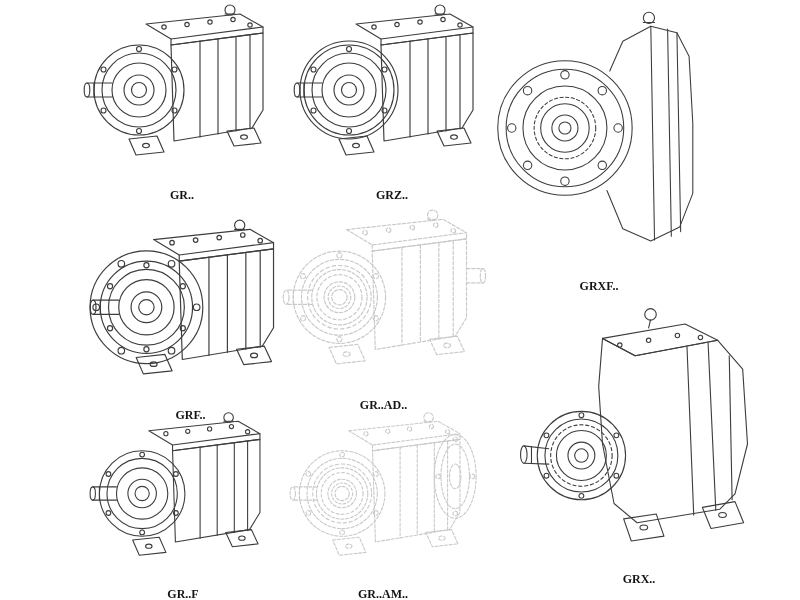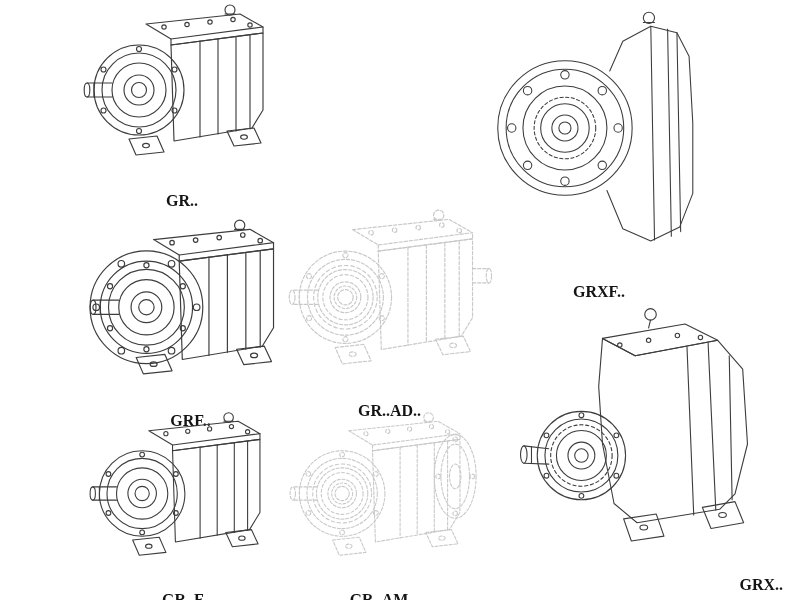--- a/index.html
+++ b/index.html
@@ -14,24 +14,24 @@
   figure.cell {
     position: absolute;
     margin: 0;
     display: flex;
     flex-direction: column;
     align-items: center;
   }
   .cell svg { display: block; width: 100%; height: auto; }
   .cap {
     font-weight: 700;
-    font-size: 16px;
+    font-size: 12px;
     line-height: 18px;
     color: var(--label, #141414);
-    margin-top: 7px;
+    margin-top: 1px;
     white-space: nowrap;
   }
   .draw {
     fill: none;
     stroke: var(--line, #3d3d3d);
     stroke-width: 1.15;
     stroke-linecap: round;
     stroke-linejoin: round;
   }
   svg.ghost .draw {
@@ -145,20 +145,27 @@
     </defs>
   </svg>
 
   <figure class="cell" style="left:82px; top:0px; width:200px;">
     <svg viewBox="0 0 200 185">
       <use href="#gb-side" class="draw"></use>
     </svg>
     <figcaption class="cap">GR..</figcaption>
   </figure>
 
+  <figure class="cell" style="left:292px; top:0px; width:200px;">
+    <svg viewBox="0 0 200 185">
+      <use href="#gb-side" class="draw"></use>
+      <circle class="draw" cx="57" cy="90" r="49"></circle>
+    </svg>
+    <figcaption class="cap">GRZ..</figcaption>
+  </figure>
 
   <figure class="cell" style="left:494px; top:2px; width:210px;gap:20px;">
     <svg viewBox="0 0 225 272">
       <use href="#gb-front" class="draw"></use>
     </svg>
     <figcaption class="cap">GRXF..</figcaption>
   </figure>
 
   <figure class="cell" style="left:88px; top:215px; width:205px;">
     <svg viewBox="0 0 200 185">
@@ -169,21 +176,21 @@
         <circle cx="81.5" cy="47.6" r="3.2"></circle>
         <circle cx="32.5" cy="47.6" r="3.2"></circle>
         <circle cx="8" cy="90" r="3.2"></circle>
         <circle cx="32.5" cy="132.4" r="3.2"></circle>
         <circle cx="81.5" cy="132.4" r="3.2"></circle>
       </g>
     </svg>
     <figcaption class="cap">GRF..</figcaption>
   </figure>
 
-  <figure class="cell" style="left:287px; top:205px; width:205px;">
+  <figure class="cell" style="left:281px; top:205px; width:205px;">
     <svg viewBox="0 0 200 185" class="ghost">
       <use href="#gb-side" class="draw"></use>
       <g class="draw">
         <circle cx="57" cy="90" r="31" stroke-dasharray="3.5 2.8"></circle>
         <circle cx="57" cy="90" r="22" stroke-dasharray="3 2.4"></circle>
         <circle cx="57" cy="90" r="11" stroke-dasharray="2.5 2"></circle>
       </g>
       <g class="draw">
         <path d="M181,62 h16"></path>
         <path d="M181,76 h16"></path>
@@ -214,20 +221,20 @@
         <ellipse cx="176" cy="72" rx="6" ry="13"></ellipse>
         <circle cx="176" cy="33" r="2.4"></circle>
         <circle cx="176" cy="111" r="2.4"></circle>
         <circle cx="158" cy="72" r="2.4"></circle>
         <circle cx="194" cy="72" r="2.4"></circle>
       </g>
     </svg>
     <figcaption class="cap">GR..AM..</figcaption>
   </figure>
 
-  <figure class="cell" style="left:495px; top:300px; width:288px;align-items:flex-end;">
+  <figure class="cell" style="left:495px; top:300px; width:288px;">
     <svg viewBox="0 0 300 280">
       <use href="#gb-iso" class="draw"></use>
     </svg>
     <figcaption class="cap">GRX..</figcaption>
   </figure>
 
 </div>
 
 </body></html>

